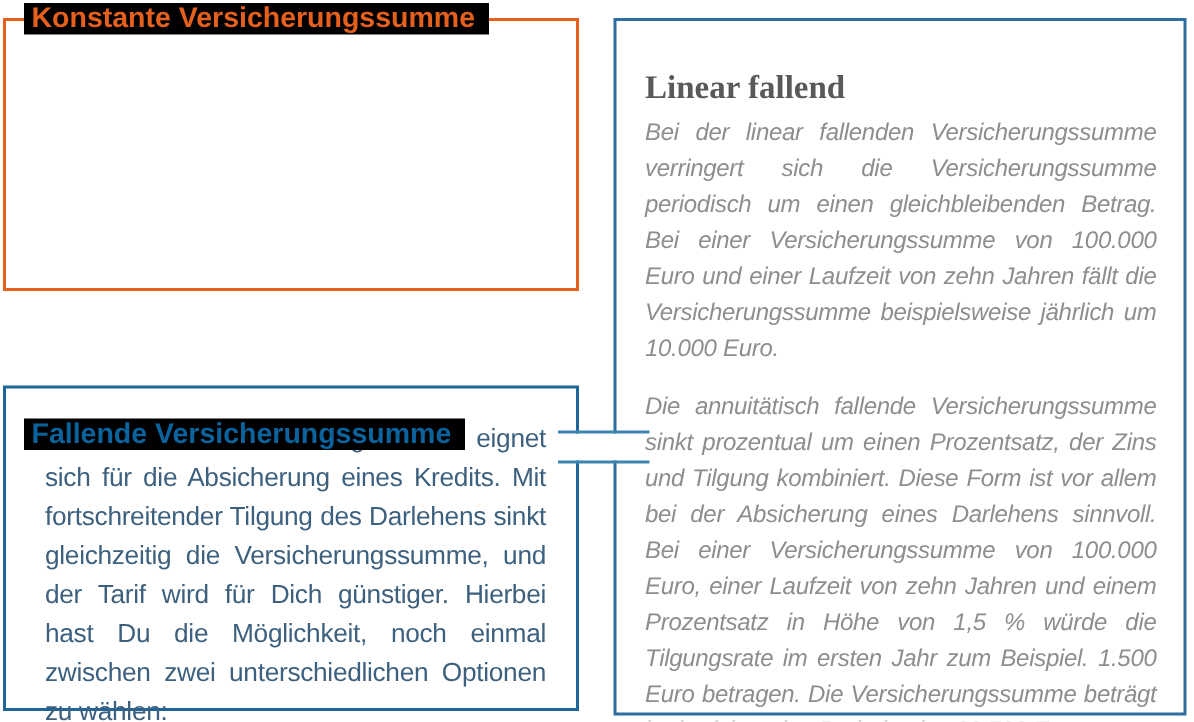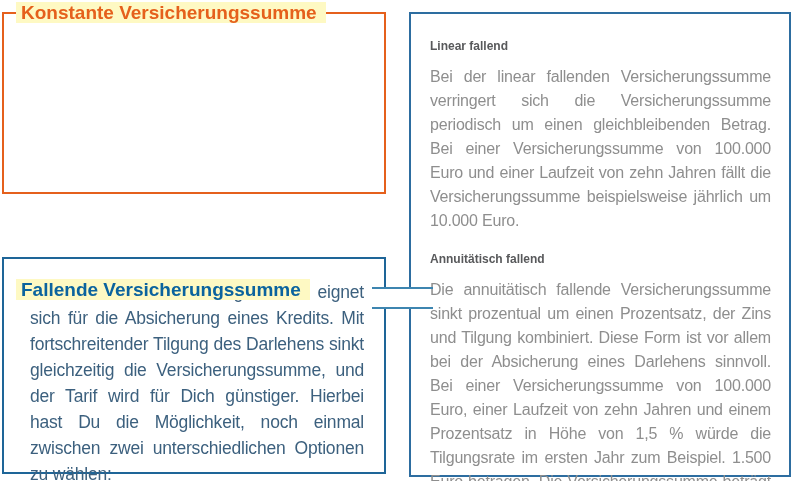--- a/index.html
+++ b/index.html
@@ -28,52 +28,54 @@
   }
   
   #box-detail {
     left: 409px; top: 12px; width: 382px; height: 465px;
     border: 2px solid var(--detail-border, #2D6DA0);
     padding: 21px 18px 0 19px;
   }
   .legend {
     position: absolute;
     top: -12px; left: 12px;
-    background: #fef9c3;
+    background: #000000;
     padding: 0 9px 0 5px;
     font-size: 19px;
     font-weight: bold;
     line-height: 21px;
     white-space: nowrap;
   }
   #box-konstante .legend { color: var(--orange, #E5601C); }
   #box-fallende .legend { color: var(--blue-title, #0B639E); margin-top: 32px; }
   .left-body {
     margin: 0;
     padding: 20px 20px 0 26px;
     color: var(--body-blue, #3C607E);
     font-size: 17.5px;
     line-height: 26px;
     letter-spacing: -0.2px;
     text-align: justify;
   }
   .detail-heading {
-    margin: 0 0 8px 0;
+    margin: 12px 0 8px 0;
     color: var(--heading-gray, #58595B);
-    font-size: 12px;
+    font-size: 22px;
     font-weight: bold;
     line-height: 22px;
+    font-family: Liberation Serif, serif;
   }
   .detail-body {
     margin: 0 0 15px 0;
     color: var(--body-gray, #8E8E8E);
     font-size: 16px;
     line-height: 24px;
     letter-spacing: -0.2px;
     text-align: justify;
+    font-style: italic;
   }
   
   #connector-mask {
     position: absolute;
     left: 379px; top: 289px; width: 36px; height: 18px;
     background: #ffffff;
   }
   .connector-line {
     position: absolute;
     left: 372px; width: 61px; height: 2.5px;
@@ -92,21 +94,20 @@
   </section>
 
   <section class="box" id="box-fallende">
     <span class="legend">Fallende Versicherungssumme</span>
     <p class="left-body">Eine fallende Versicherungssumme eignet sich für die Absicherung eines Kredits. Mit fortschreitender Tilgung des Darlehens sinkt gleichzeitig die Versicherungssumme, und der Tarif wird für Dich günstiger. Hierbei hast Du die Möglichkeit, noch einmal zwischen zwei unterschiedlichen Optionen zu wählen:</p>
   </section>
 
   <section class="box" id="box-detail">
     <h3 class="detail-heading">Linear fallend</h3>
     <p class="detail-body">Bei der linear fallenden Versicherungssumme ver­ringert sich die Versicherungssumme periodisch um einen gleichbleibenden Betrag. Bei einer Ver­sicherungssumme von 100.000 Euro und einer Laufzeit von zehn Jahren fällt die Versicherungs­summe beispielsweise jährlich um 10.000 Euro.</p>
-    <h3 class="detail-heading">Annuitätisch fallend</h3>
     <p class="detail-body">Die annuitätisch fallende Versicherungssumme sinkt prozentual um einen Prozentsatz, der Zins und Tilgung kombiniert. Diese Form ist vor allem bei der Absicherung eines Darlehens sinnvoll. Bei einer Versicherungssumme von 100.000 Euro, einer Laufzeit von zehn Jahren und einem Prozentsatz in Höhe von 1,5 % würde die Tilgungsrate im ersten Jahr zum Beispiel. 1.500 Euro betragen. Die Versicherungssumme beträgt in der folgenden Periode also 98.500 Euro.</p>
   </section>
 
   <div id="connector-mask"></div>
   <div class="connector-line" id="connector-line-top"></div>
   <div class="connector-line" id="connector-line-bottom"></div>
 
 </div>
 
 </body></html>

